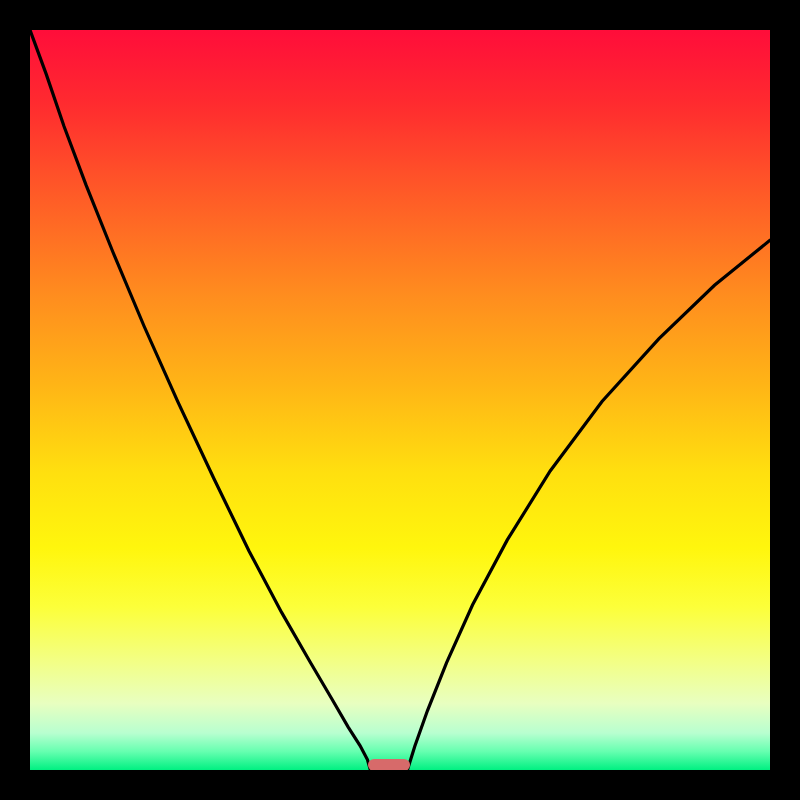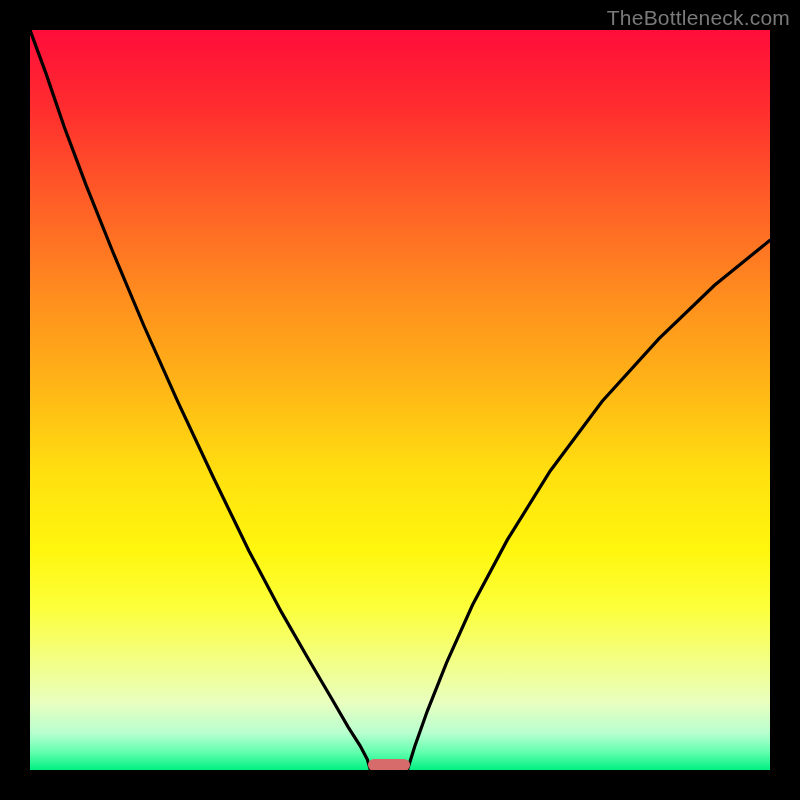--- a/index.html
+++ b/index.html
@@ -73,14 +73,13 @@
 
 <div class="frame">
   <div class="plot">
     <div class="gradient"></div>
     <svg class="curves" viewBox="0 0 740 740" preserveAspectRatio="none">
       <path fill="none" stroke="#000" stroke-width="3.2" stroke-linecap="round" d="M0.0 0.0 L16.3 44.4 L34.0 96.2 L56.2 155.4 L82.9 222.0 L114.0 296.0 L148.0 372.2 L183.5 447.7 L219.0 521.0 L251.6 582.4 L279.7 631.2 L301.9 669.0 L318.2 697.1 L330.0 715.6 L337.4 729.6 L340.4 740.0"></path>
       <path fill="none" stroke="#000" stroke-width="3.2" stroke-linecap="round" d="M377.4 740.0 L384.8 716.3 L397.4 680.8 L416.6 632.7 L442.5 575.0 L477.3 509.9 L520.2 441.0 L572.0 371.5 L629.0 308.6 L684.5 255.3 L740.0 210.2"></path>
     </svg>
     <div class="marker" style="left: 358.9px; top: 734.82px; background: rgb(215, 106, 106);"></div>
   </div>
-  <div class="watermark">TheBottleneck.com</div>
 </div>
 
 </body></html>

